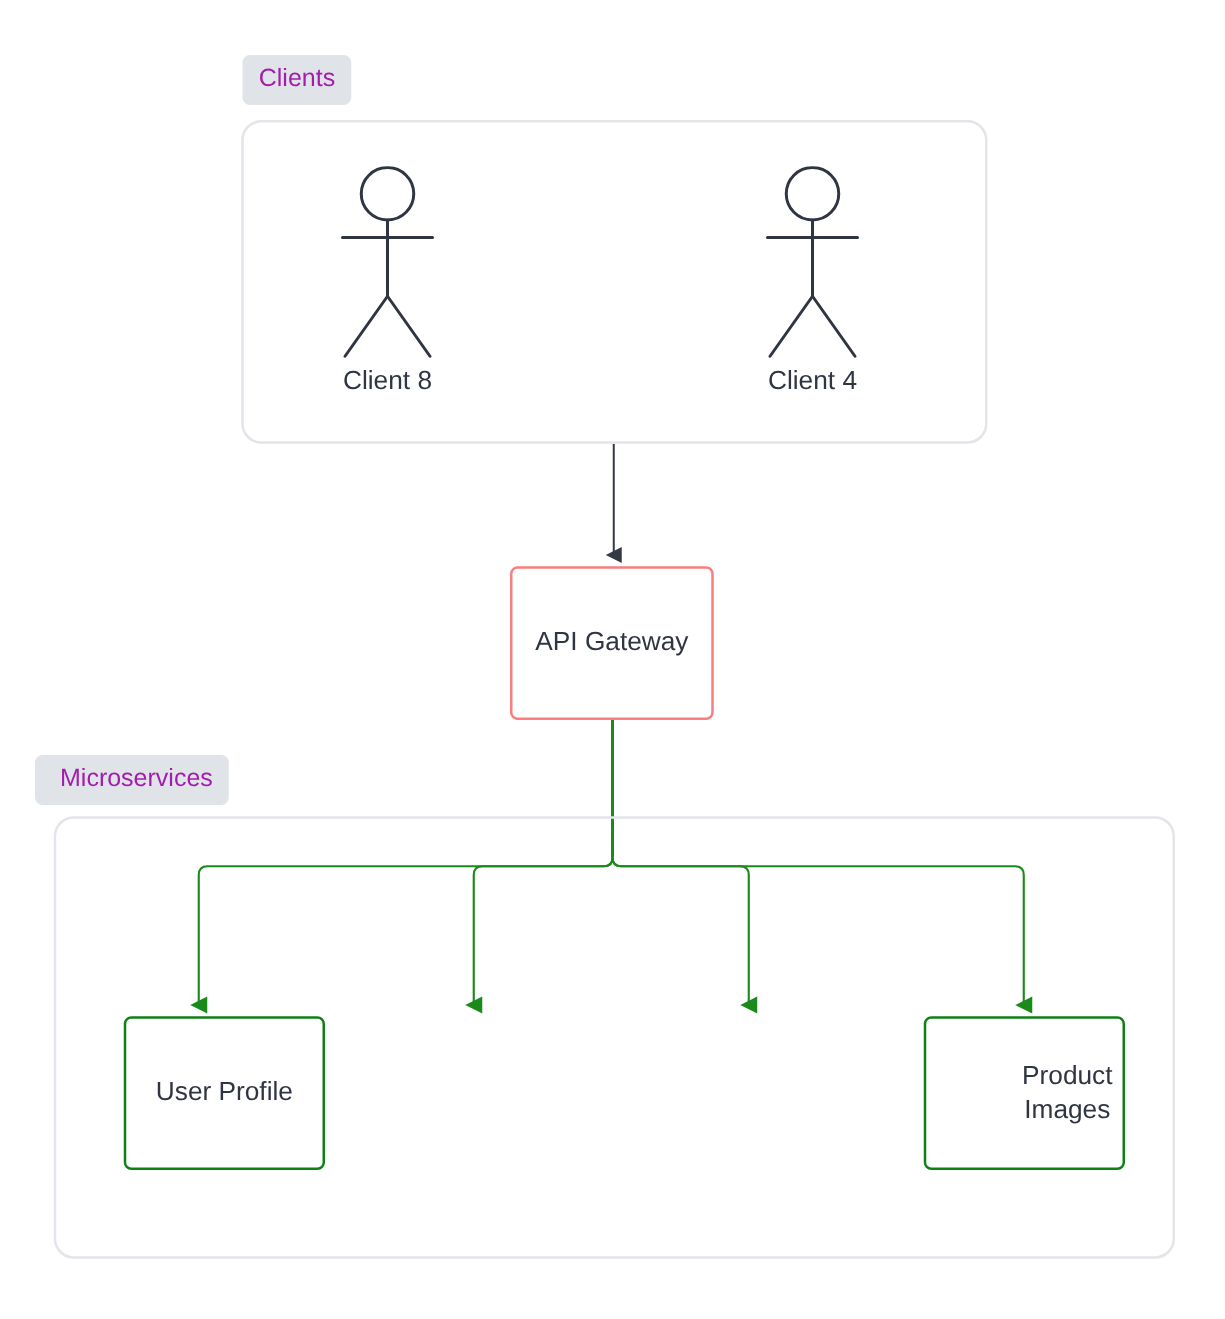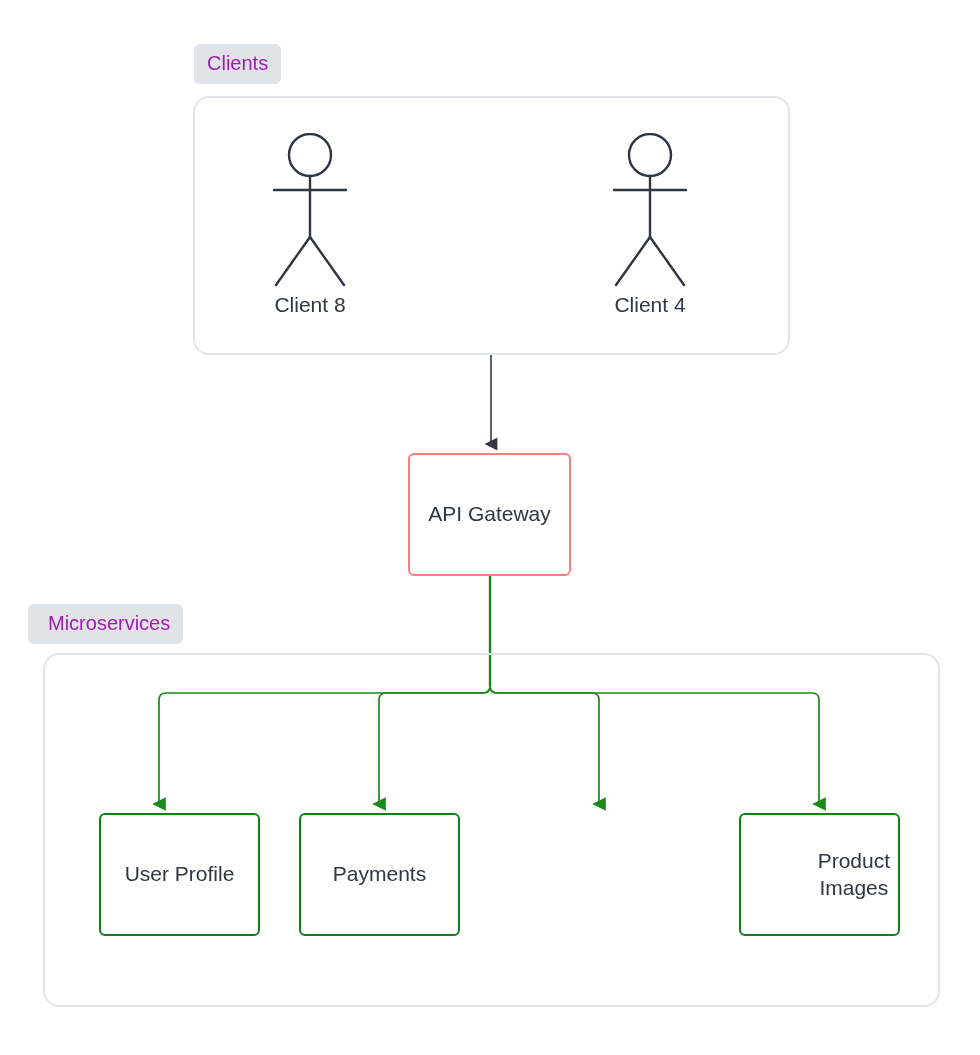--- a/index.html
+++ b/index.html
@@ -201,23 +201,20 @@
   </div>
 
   <div class="cluster" id="microservices-cluster"></div>
 
   <div class="cluster-label" id="microservices-label">Microservices</div>
 
   <div class="node service" id="node-user-profile">
     <span class="node-label">User Profile</span>
   </div>
 
-  <div class="node service" id="node-payments">
-    <span class="node-label">Payments</span>
-  </div>
 
 
   <div class="node service" id="node-product-images">
     <span class="node-label">Product
 Images</span>
   </div>
 
 </div>
 
 </body></html>

